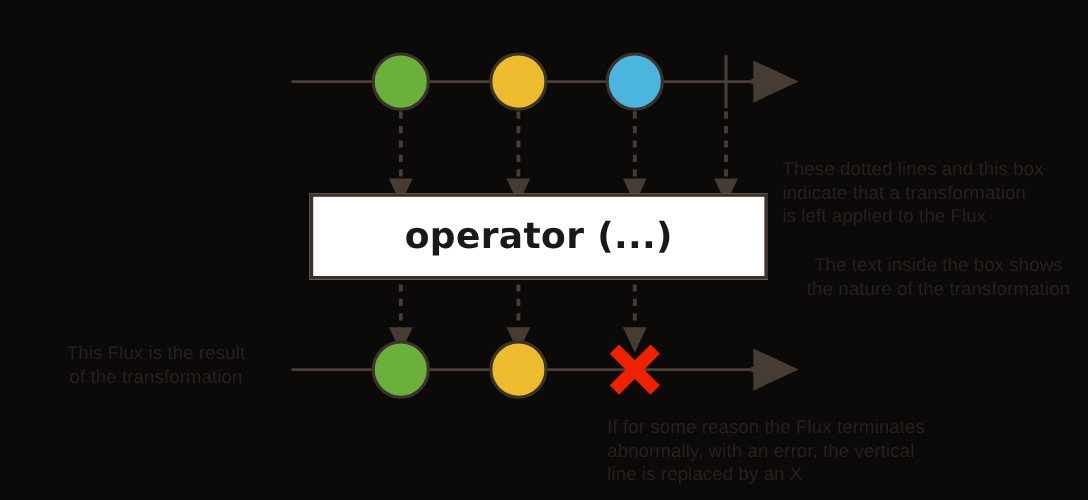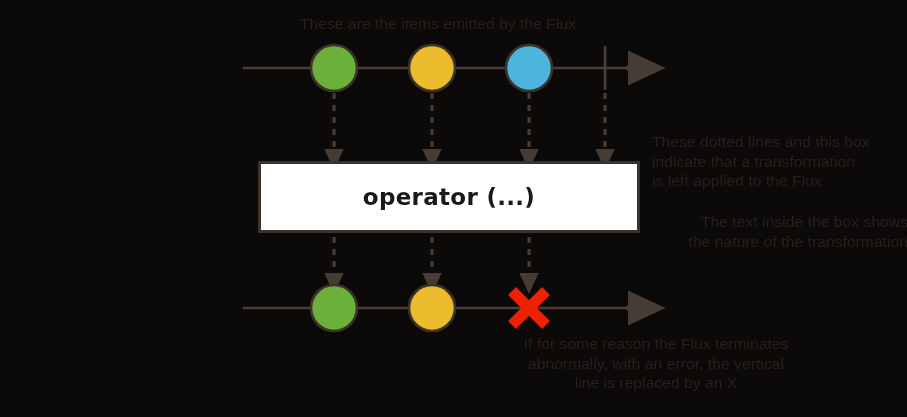--- a/index.html
+++ b/index.html
@@ -21,23 +21,23 @@
     font-size: 15.5px;
     line-height: 19.5px;
     white-space: pre;
     letter-spacing: 0.1px;
   }
 
   #ann-timeline      { left: 8px;   top: 44px;  width: 228px; text-align: center; }
   #ann-items         { left: 282px; top: 14px;  width: 312px; text-align: center; }
   #ann-complete      { left: 600px; top: 4px;   width: 305px; text-align: left; }
   #ann-dotted        { left: 652px; top: 132px; width: 252px; text-align: left; }
-  #ann-boxtext       { left: 656px; top: 212px; width: 252px; text-align: right; }
+  #ann-boxtext       { left: 656px; top: 212px; width: 252px; text-align: center; }
   #ann-result        { left: 30px;  top: 285px; width: 200px; text-align: center; }
-  #ann-error         { left: 506px; top: 334px; width: 300px; text-align: center; }
+  #ann-error         { left: 506px; top: 347px; width: 300px; text-align: left; }
 
   svg#art {
     position: absolute;
     left: 0; top: 0;
     width: 907px;
     height: 417px;
   }
 
   .op-box {
     position: absolute;
@@ -48,21 +48,21 @@
     background: #ffffff;
     border: 3px solid #3b322c;
     box-sizing: border-box;
     display: flex;
     align-items: center;
     justify-content: center;
   }
   .op-label {
     font-family: "DejaVu Sans", sans-serif;
     font-weight: bold;
-    font-size: 23px;
+    font-size: 30px;
     color: #19181a;
     letter-spacing: 0.3px;
   }
 </style>
 </head>
 <body>
 
 <div id="stage">
 
   <svg id="art" viewBox="0 0 907 417" xmlns="http://www.w3.org/2000/svg">
@@ -110,28 +110,29 @@
         <line x1="546" y1="291" x2="512" y2="325"></line>
       </g>
     </g>
   </svg>
 
   <div class="op-box">
     <span class="op-label">operator (...)</span>
   </div>
 
 
-  <div class="ann" id="ann-items">These are the items emitted by the Flux</div>
 
 
   <div class="ann" id="ann-dotted">These dotted lines and this box
 indicate that a transformation
 is left applied to the Flux</div>
 
   <div class="ann" id="ann-boxtext">The text inside the box shows
 the nature of the transformation</div>
 
+  <div class="ann" id="ann-result">This Flux is the result
+of the transformation</div>
 
   <div class="ann" id="ann-error">If for some reason the Flux terminates
 abnormally, with an error, the vertical
 line is replaced by an X</div>
 
 </div>
 
 </body></html>

